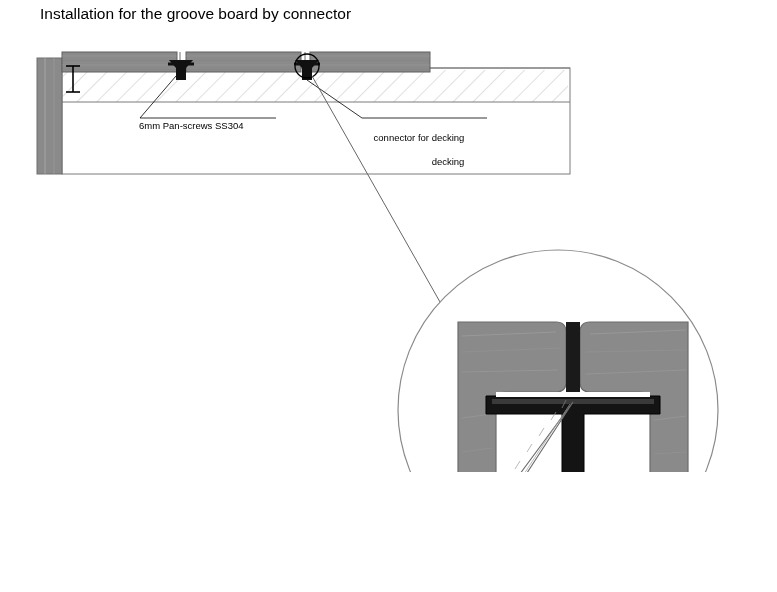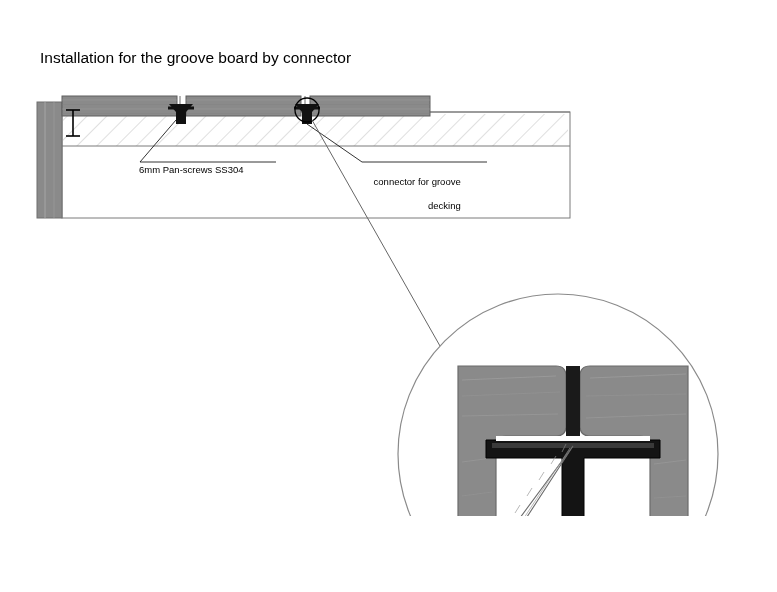--- a/index.html
+++ b/index.html
@@ -10,21 +10,20 @@
   body {
     font-family: "Liberation Sans", sans-serif;
     color: #000000;
   }
   #canvas {
     position: relative;
     width: 777px;
     height: 472px;
     overflow: hidden;
     background: #ffffff;
-    margin-top: 44px;
   }
   #title {
     position: absolute;
     left: 40px;
     top: 5px;
     font-size: 15.5px;
     color: #000000;
     white-space: nowrap;
   }
   .lbl {
@@ -167,17 +166,17 @@
           <line x1="520" y1="461" x2="515" y2="469" stroke="#9a9a9a" stroke-width="0.7"></line>
           <line x1="508" y1="478" x2="503" y2="486" stroke="#9a9a9a" stroke-width="0.7"></line>
         </g>
       </g>
     </g>
   </svg>
 
   <div class="lbl" id="lbl-screws">6mm Pan-screws SS304</div>
 
   <div class="lbl" id="lbl-connector">
-    <span>connector for groove</span><br>
+    <span>connector for decking</span><br>
     <span>decking</span>
   </div>
 
 </div>
 
 </body></html>

